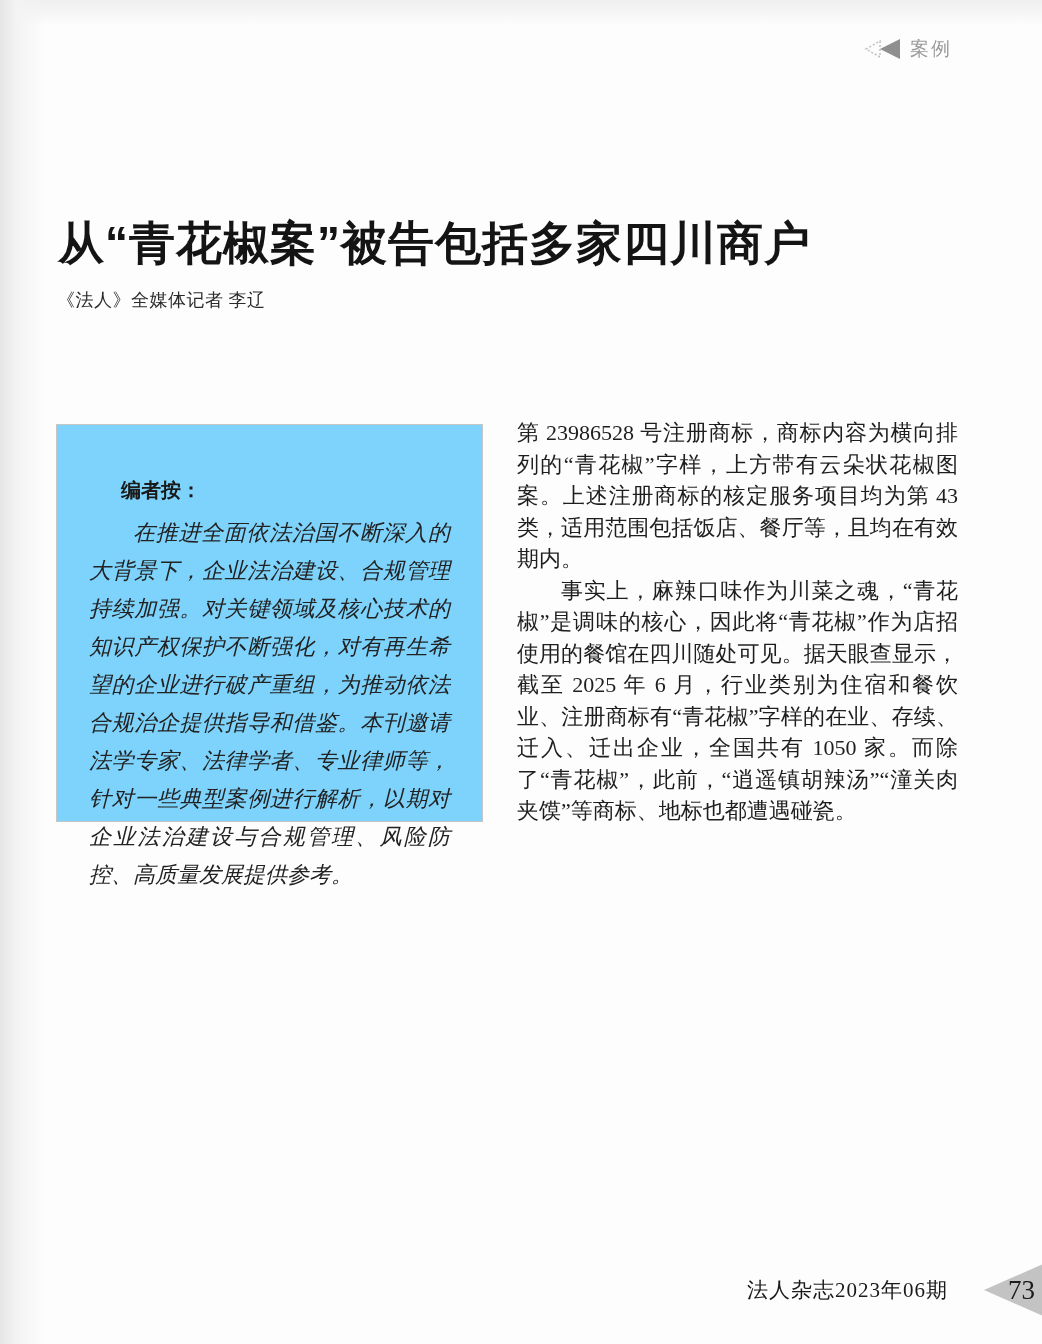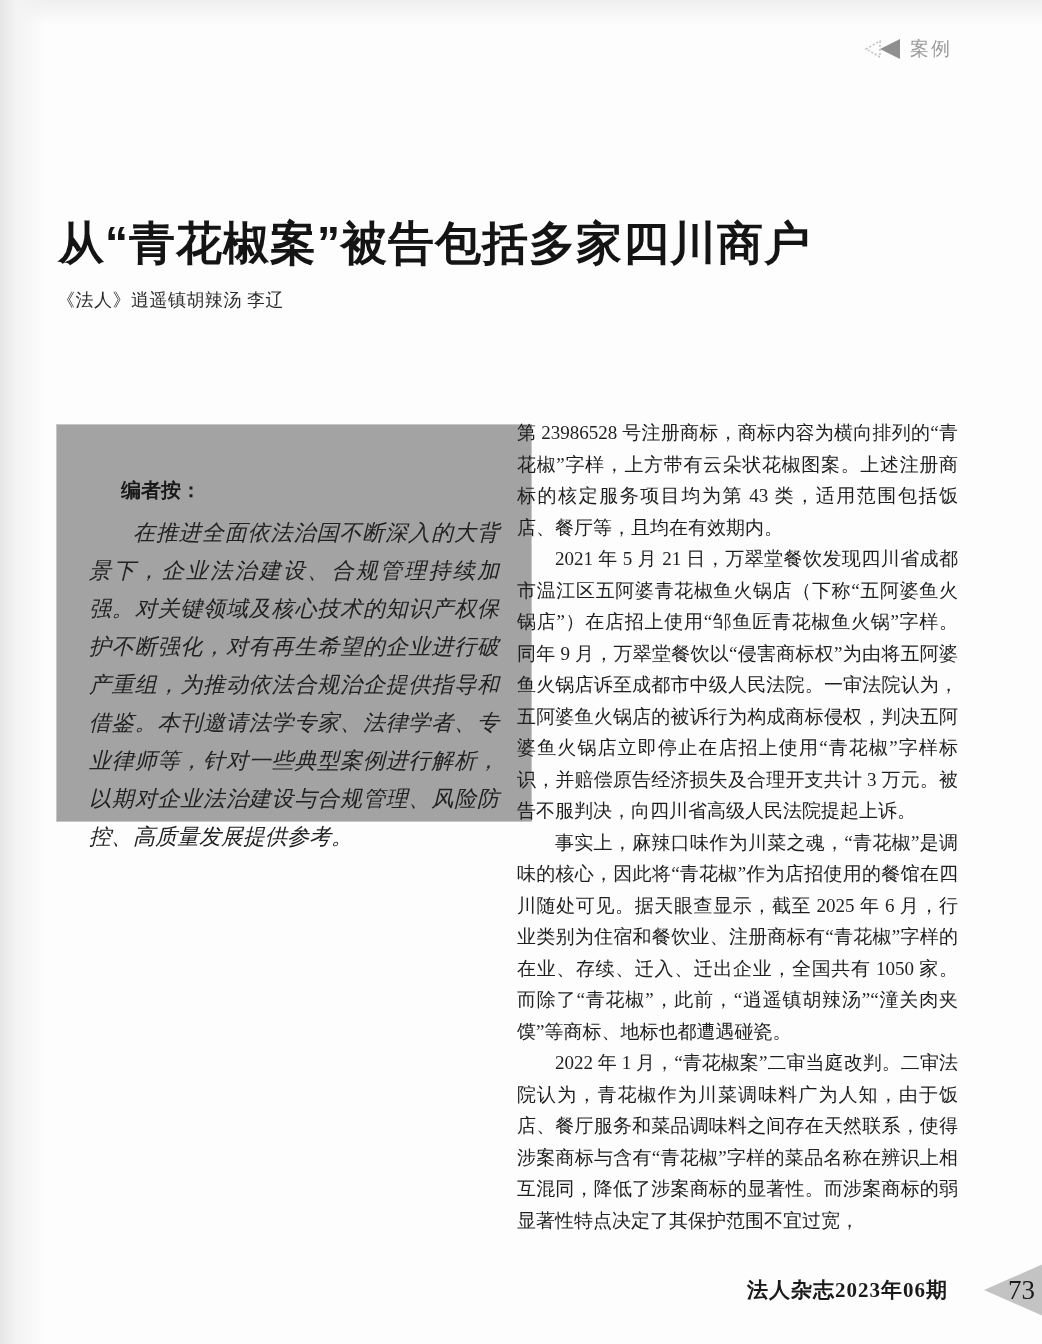--- a/index.html
+++ b/index.html
@@ -62,24 +62,24 @@
     font-size: 18px;
     color: #2b2b2b;
     letter-spacing: 0.5px;
   }
 
   
   .editor-box {
     position: absolute;
     left: 56px;
     top: 424px;
-    width: 476px;
+    width: 427px;
     height: 398px;
     border: 1px solid #c6c6c6;
-    background: #a3a3a3;
+    background: #7dd3fc;
     box-sizing: border-box;
     padding: 52px 32px 0 32px;
   }
   .editor-box .note-heading {
     font-family: "Liberation Sans", sans-serif;
     font-weight: bold;
     font-size: 20px;
     color: #1a1a1a;
     margin: 0 0 10px 32px;
   }
@@ -90,21 +90,21 @@
     text-align: justify;
     text-indent: 2em;
     font-style: italic;
     color: #222;
   }
 
   
   .column {
     position: absolute;
     overflow: hidden;
-    font-size: 19px;
+    font-size: 22px;
     line-height: 31.5px;
     text-align: justify;
     color: #1e1e1e;
   }
   .column-left {
     left: 47px;
     top: 874px;
     width: 442px;
     height: 392px;
   }
@@ -116,21 +116,21 @@
   }
   .body-p { margin: 0; }
   .body-p.indent { text-indent: 2em; }
 
   
   .footer-issue {
     position: absolute;
     top: 1276px;
     right: 94px;
     font-family: "Liberation Serif", serif;
-    font-weight: bold;
+    font-weight: normal;
     font-size: 21px;
     color: #1a1a1a;
     letter-spacing: 1px;
   }
   .page-corner-triangle {
     position: absolute;
     top: 1261px;
     right: -8px;
     width: 66px;
     height: 58px;
@@ -154,34 +154,32 @@
 <div class="running-head">
   <svg width="46" height="24" viewBox="0 0 46 24">
     <polygon points="20,4 20,20 6,12" fill="none" stroke="#c0c0c0" stroke-width="1.5" stroke-dasharray="2,2"></polygon>
     <polygon points="40,2 40,22 20,12" fill="#8f8f8f"></polygon>
   </svg>
   <span>案例</span>
 </div>
 
 <h1 class="article-title">从“青花椒案”被告包括多家四川商户</h1>
 
-<div class="byline">《法人》逍遥镇胡辣汤 李辽</div>
+<div class="byline">《法人》全媒体记者 李辽</div>
 
 <div class="editor-box">
   <p class="note-heading">编者按：</p>
   <p class="note-body">在推进全面依法治国不断深入的大背景下，企业法治建设、合规管理持续加强。对关键领域及核心技术的知识产权保护不断强化，对有再生希望的企业进行破产重组，为推动依法合规治企提供指导和借鉴。本刊邀请法学专家、法律学者、专业律师等，针对一些典型案例进行解析，以期对企业法治建设与合规管理、风险防控、高质量发展提供参考。</p>
 </div>
 
 <div class="column column-left">
 </div>
 
 <div class="column column-right">
   <p class="body-p">第 23986528 号注册商标，商标内容为横向排列的“青花椒”字样，上方带有云朵状花椒图案。上述注册商标的核定服务项目均为第 43 类，适用范围包括饭店、餐厅等，且均在有效期内。</p>
-  <p class="body-p indent">2021 年 5 月 21 日，万翠堂餐饮发现四川省成都市温江区五阿婆青花椒鱼火锅店（下称“五阿婆鱼火锅店”）在店招上使用“邹鱼匠青花椒鱼火锅”字样。同年 9 月，万翠堂餐饮以“侵害商标权”为由将五阿婆鱼火锅店诉至成都市中级人民法院。一审法院认为，五阿婆鱼火锅店的被诉行为构成商标侵权，判决五阿婆鱼火锅店立即停止在店招上使用“青花椒”字样标识，并赔偿原告经济损失及合理开支共计 3 万元。被告不服判决，向四川省高级人民法院提起上诉。</p>
   <p class="body-p indent">事实上，麻辣口味作为川菜之魂，“青花椒”是调味的核心，因此将“青花椒”作为店招使用的餐馆在四川随处可见。据天眼查显示，截至 2025 年 6 月，行业类别为住宿和餐饮业、注册商标有“青花椒”字样的在业、存续、迁入、迁出企业，全国共有 1050 家。而除了“青花椒”，此前，“逍遥镇胡辣汤”“潼关肉夹馍”等商标、地标也都遭遇碰瓷。</p>
-  <p class="body-p indent">2022 年 1 月，“青花椒案”二审当庭改判。二审法院认为，青花椒作为川菜调味料广为人知，由于饭店、餐厅服务和菜品调味料之间存在天然联系，使得涉案商标与含有“青花椒”字样的菜品名称在辨识上相互混同，降低了涉案商标的显著性。而涉案商标的弱显著性特点决定了其保护范围不宜过宽，</p>
 </div>
 
 <div class="footer-issue">法人杂志2023年06期</div>
 
 <div class="page-corner-triangle">
   <span>73</span>
 </div>
 
 </body></html>

